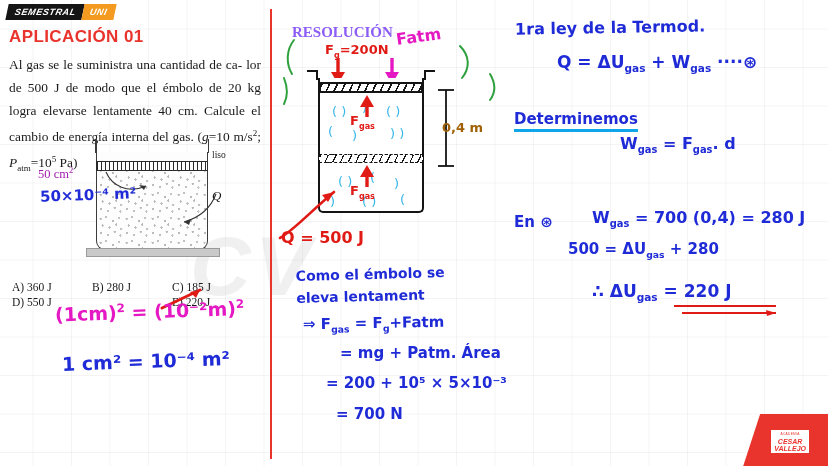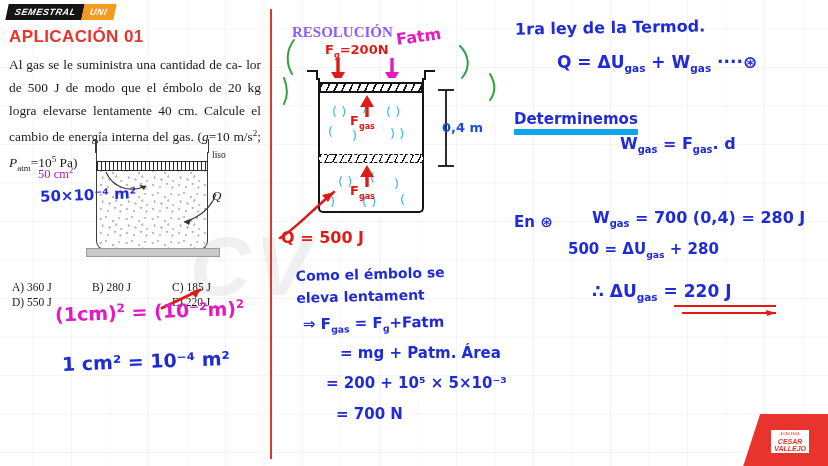--- a/index.html
+++ b/index.html
@@ -132,21 +132,21 @@
   #hw-imp{position:absolute;left:303px;top:314px;font-size:15px;transform:rotate(-1deg);}
   #hw-mg{position:absolute;left:340px;top:344px;font-size:15px;}
   #hw-num{position:absolute;left:326px;top:374px;font-size:15px;}
   #hw-700{position:absolute;left:336px;top:405px;font-size:15px;}
   #red-curve{position:absolute;left:276px;top:186px;width:70px;height:56px;}
 
   
   #r1{position:absolute;left:515px;top:18px;font-size:16px;transform:rotate(-1deg);}
   #r2{position:absolute;left:557px;top:52px;font-size:17px;}
   #r3{position:absolute;left:514px;top:110px;font-size:15px;}
-  #r3 .u{border-bottom:6px solid #0ea5e9;padding-bottom:1px;}
+  #r3 .u{border-bottom:3px solid #0ea5e9;padding-bottom:1px;}
   #r4{position:absolute;left:620px;top:134px;font-size:16px;}
   #r5{position:absolute;left:592px;top:172px;font-size:16px;margin-top:36px;}
   #r6{position:absolute;left:514px;top:213px;font-size:15px;}
   #r7{position:absolute;left:568px;top:240px;font-size:15px;}
   #r8{position:absolute;left:592px;top:281px;font-size:17px;}
   #r8-ul{position:absolute;left:672px;top:303px;width:108px;height:16px;}
 
   
   #logo{position:absolute;right:0;bottom:0;width:92px;height:52px;overflow:hidden;}
   #logo .wedge{position:absolute;right:-20px;bottom:-14px;width:96px;height:82px;
@@ -278,21 +278,21 @@
   <path d="M11 22 L11 6" stroke="#e01b16" stroke-width="3.4" fill="none"></path>
   <path d="M11 0 L4 12 L18 12 Z" fill="#e01b16"></path>
 </svg>
 <div id="lbl-fgas2" class="hw red"><span>F</span><sub>gas</sub></div>
 
 <svg style="position:absolute;left:432px;top:86px;width:34px;height:88px">
   <path d="M6 4 L22 4" stroke="#141414" stroke-width="1.8" fill="none"></path>
   <path d="M14 4 L14 80" stroke="#141414" stroke-width="1.8" fill="none"></path>
   <path d="M6 80 L22 80" stroke="#141414" stroke-width="1.8" fill="none"></path>
 </svg>
-<div id="lbl-04m" class="hw" style="color:#1d4ed8">0,4 m</div>
+<div id="lbl-04m" class="hw" style="color:#a16207">0,4 m</div>
 
 <svg id="red-curve" viewBox="0 0 70 56">
   <path d="M4 52 C 18 44, 34 26, 58 6" stroke="#e01b16" stroke-width="2.6" fill="none" stroke-linecap="round"></path>
   <path d="M58 6 L46 9 L52 16 Z" fill="#e01b16"></path>
 </svg>
 
 <div id="hw-q500" class="hw red">Q = 500 J</div>
 <div id="hw-como" class="hw blue">
   <div>Como el émbolo  se</div>
   <div>eleva lentament</div>

